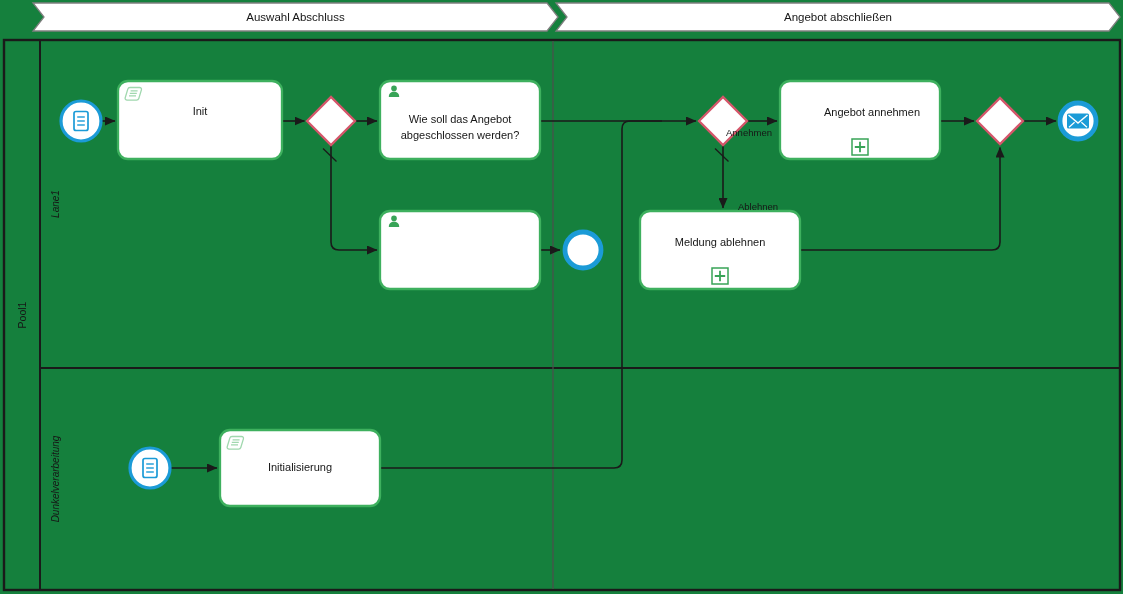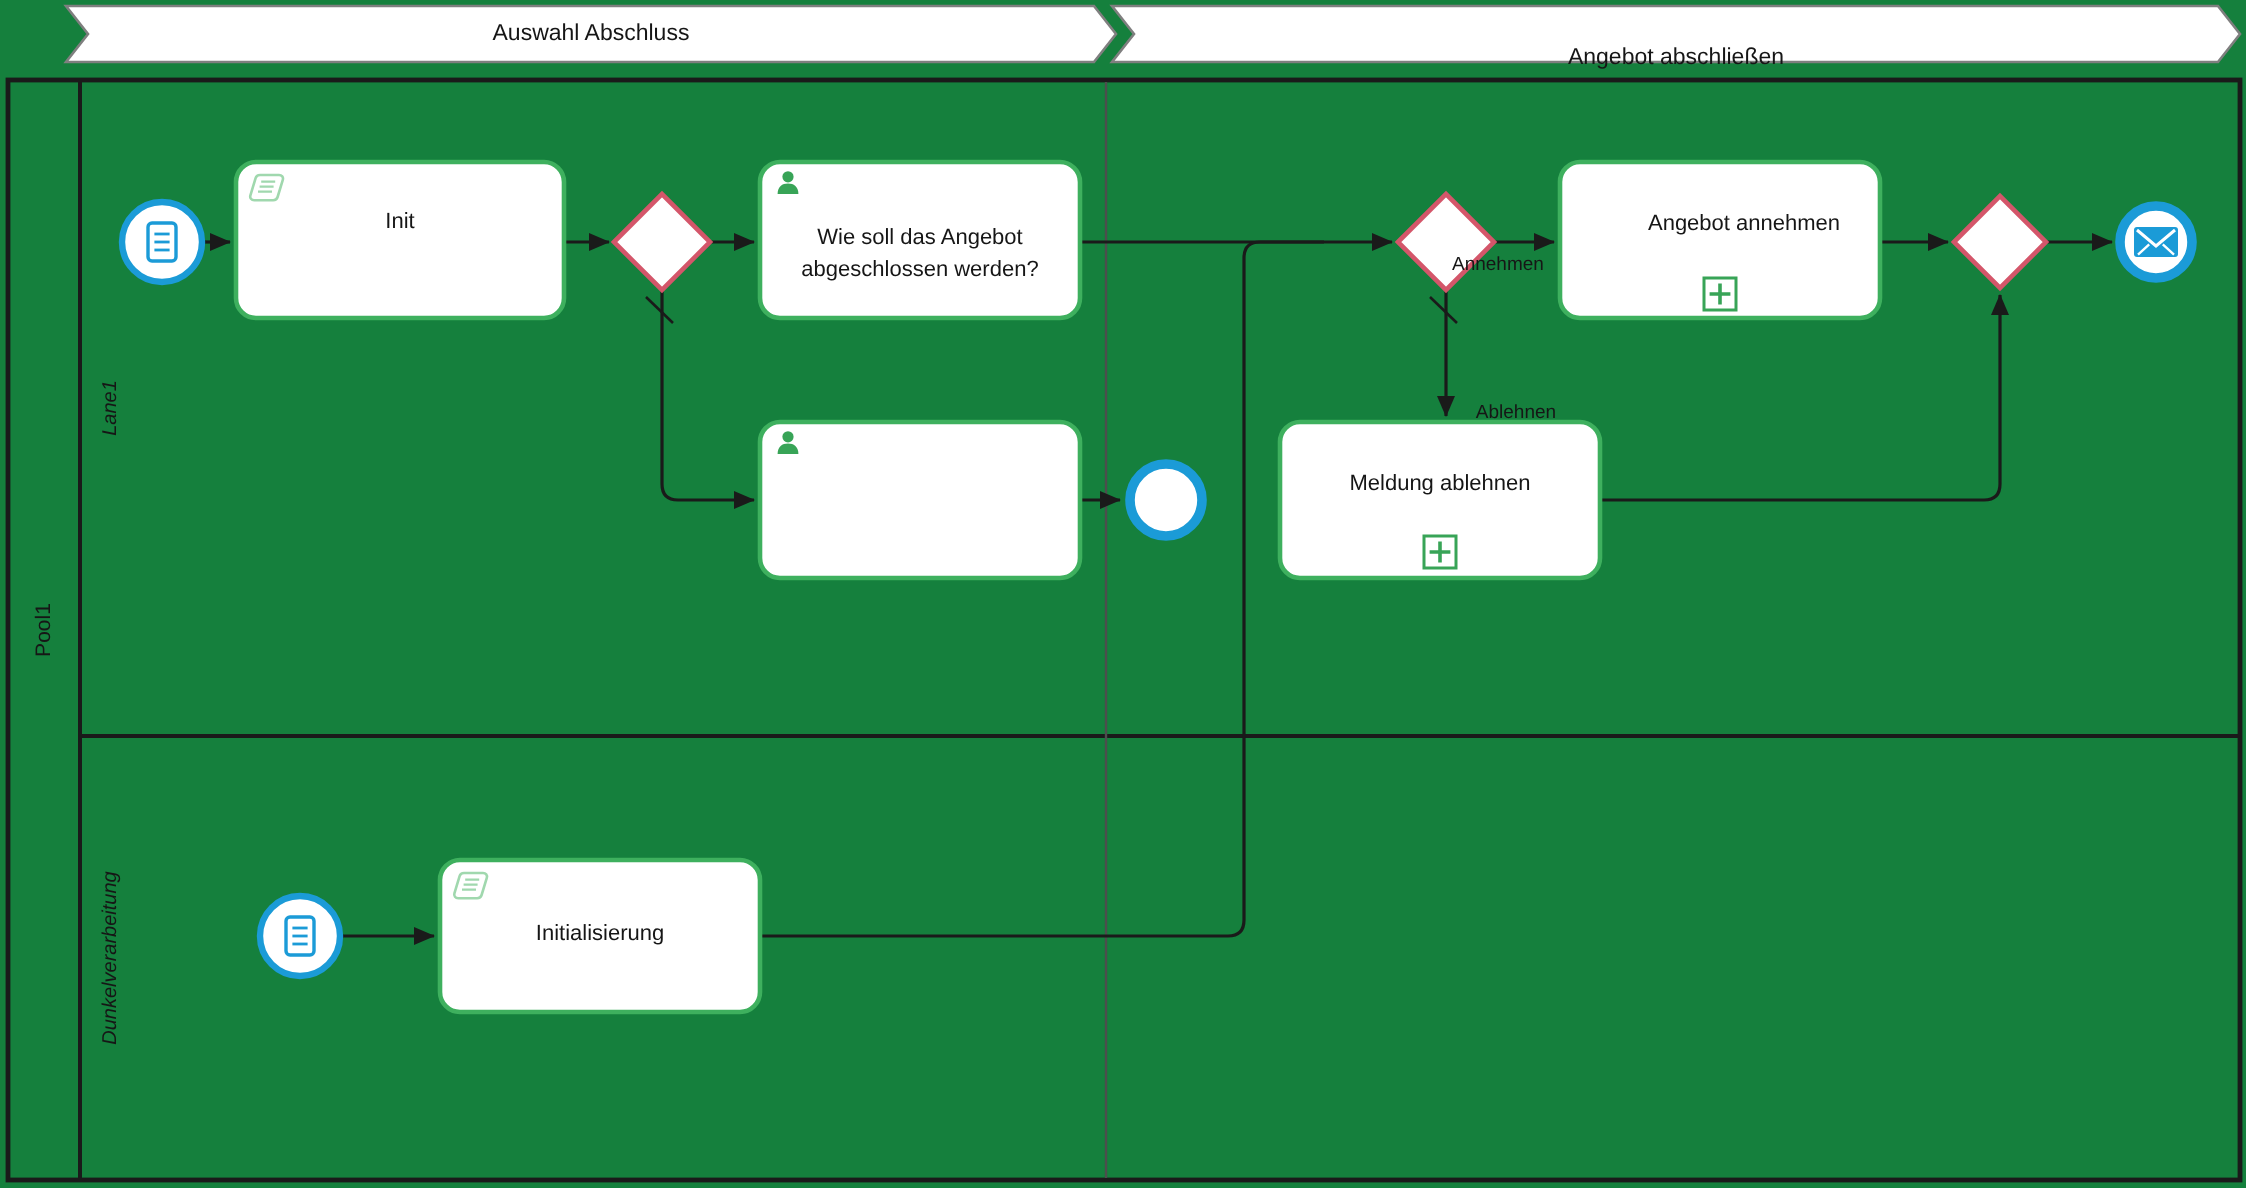--- a/index.html
+++ b/index.html
@@ -7,21 +7,21 @@
     position:relative; width:1123px; height:594px; background:#15803d;
     font-family:"Liberation Sans", sans-serif; overflow:hidden;
   }
   svg.layer { position:absolute; left:0; top:0; }
   .lbl {
     position:absolute; display:flex; align-items:center; justify-content:center;
     text-align:center; color:#161616; pointer-events:none; line-height:1.4;
   }
   
   #lbl-phase1 { left:33px;  top:3px; width:525px; height:28px; font-size:11.5px; }
-  #lbl-phase2 { left:556px; top:3px; width:564px; height:28px; font-size:11.5px;margin-top:12px; }
+  #lbl-phase2 { left:556px; top:3px; width:564px; height:28px; font-size:11.5px; }
   
   .rot { transform:rotate(-90deg); transform-origin:0 0; }
   #lbl-pool  { left:4px;  top:590px; width:550px; height:36px; font-size:10.5px; }
   #lbl-lane1 { left:41px; top:368px; width:328px; height:30px; font-size:10px; font-style:italic; }
   #lbl-lane2 { left:41px; top:590px; width:222px; height:30px; font-size:10px; font-style:italic; }
   
   .task-lbl { font-size:11px; }
   #lbl-init    { left:118px; top:81px;  width:164px; height:62px; }
   #lbl-wie     { left:380px; top:81px;  width:160px; height:93px; padding:0 12px; box-sizing:border-box; }
   #lbl-meldung { left:380px; top:211px; width:160px; height:78px; }

